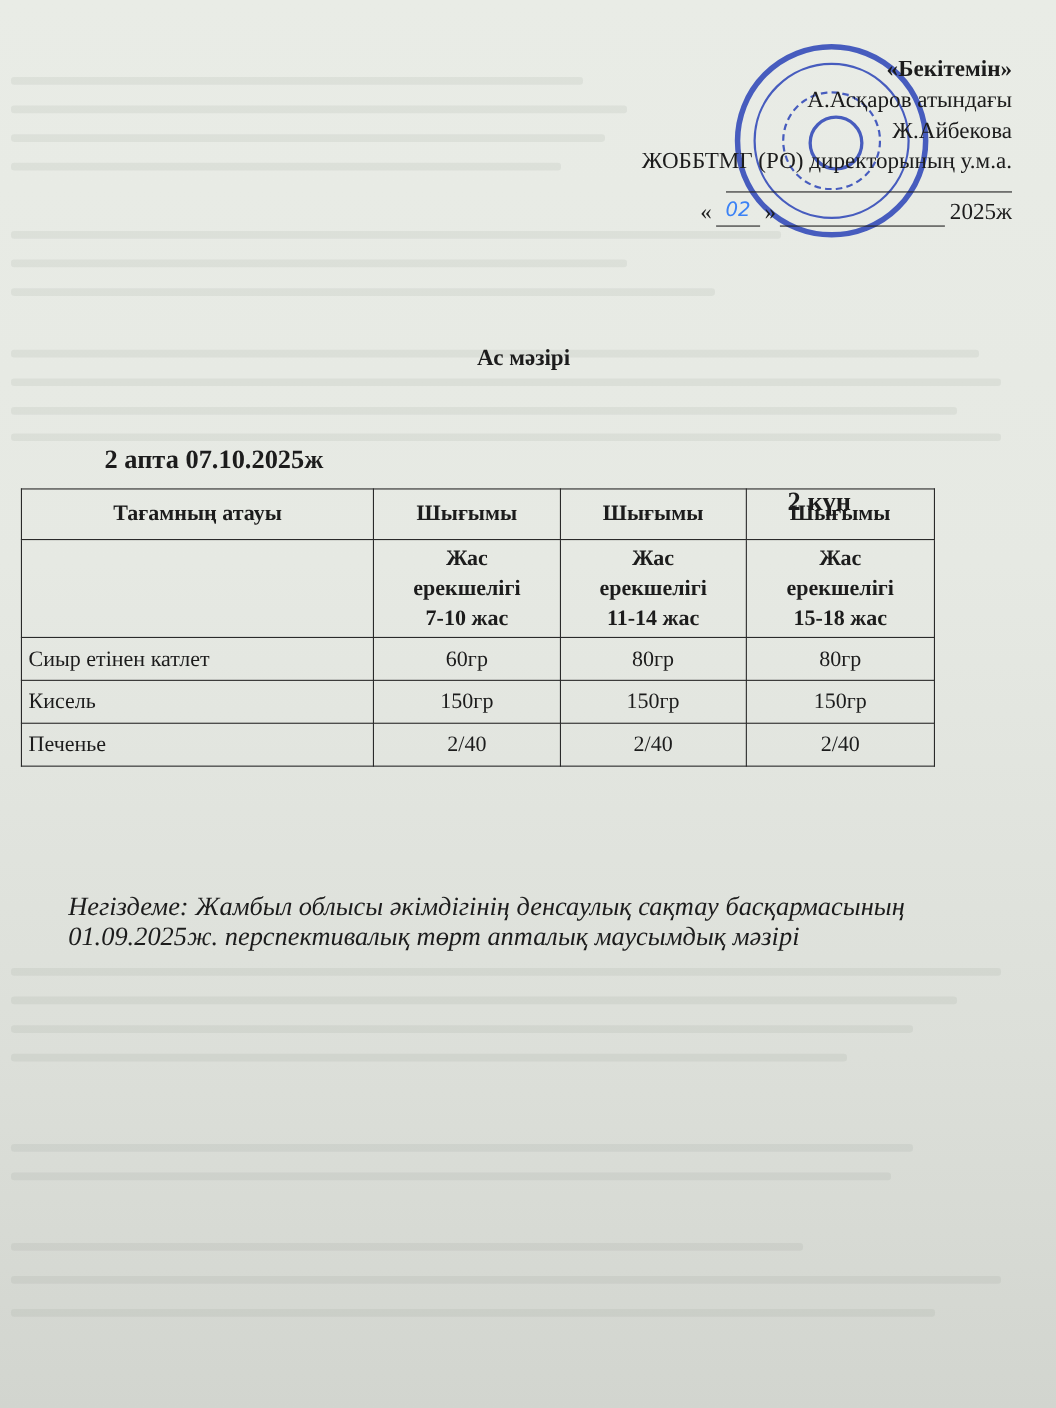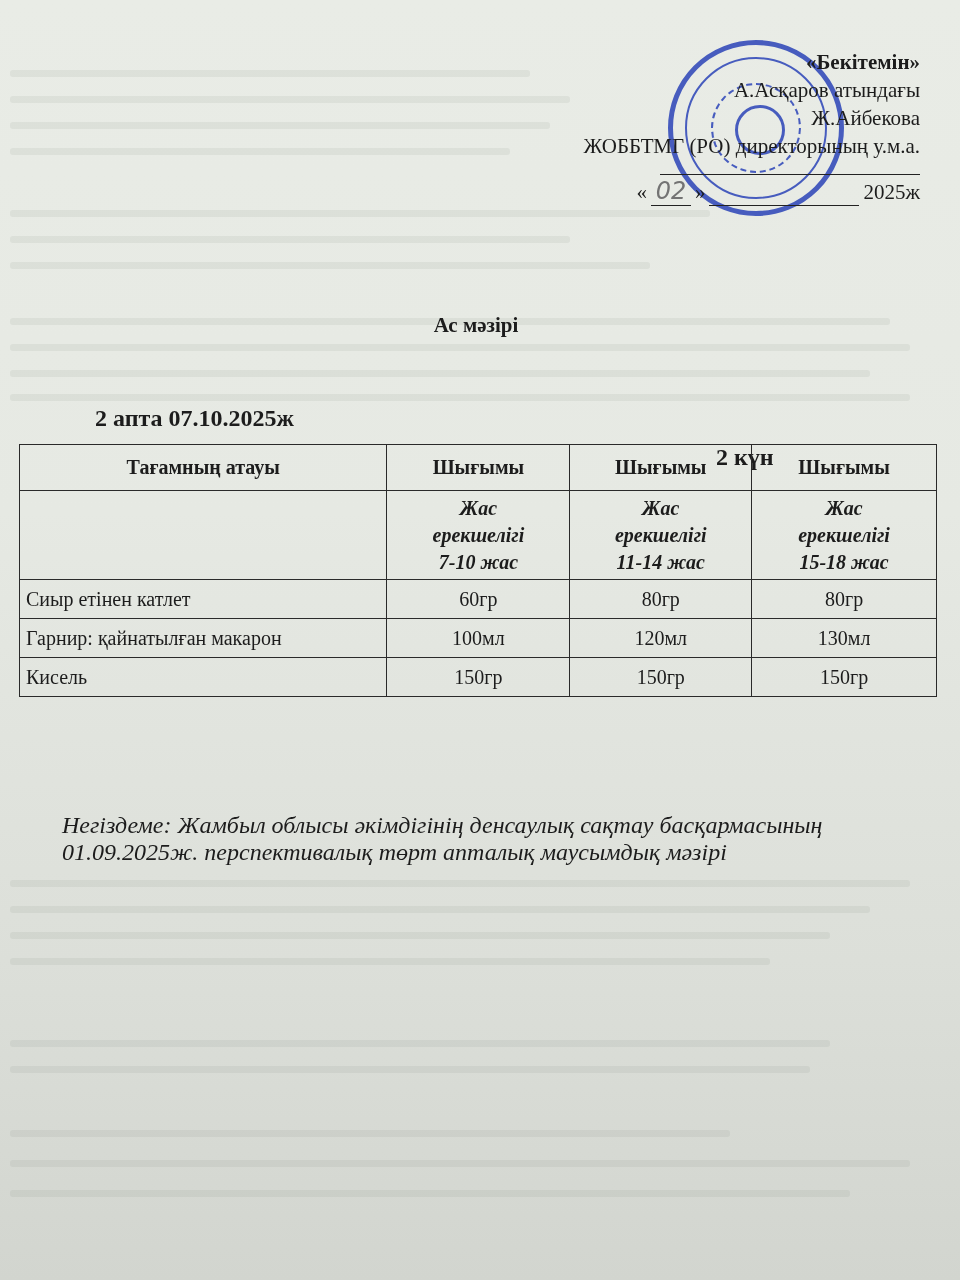--- a/index.html
+++ b/index.html
@@ -10,37 +10,37 @@
     color:#1c1c1c;position:relative;
   }
   
   .bleed{position:absolute;left:0;top:0;width:960px;height:1280px;pointer-events:none;}
   .bleed div{position:absolute;height:7px;border-radius:3px;background:rgba(120,125,120,0.10);}
 
   .approval{position:absolute;right:40px;top:48px;text-align:right;font-size:21px;line-height:28px;}
   .approval .bek{font-weight:bold;}
   .approval .line{border-bottom:1.5px solid #222;width:260px;margin-left:auto;height:14px;}
   .dateline{display:flex;justify-content:flex-end;align-items:flex-end;gap:4px;margin-top:2px;}
-  .dateline .day{display:inline-block;width:40px;border-bottom:1.5px solid #222;text-align:center;font-family:"DejaVu Sans",sans-serif;font-style:italic;color:#737373;font-size:24px;}
+  .dateline .day{display:inline-block;width:40px;border-bottom:1.5px solid #222;text-align:center;font-family:"DejaVu Sans",sans-serif;font-style:italic;color:#3b82f6;font-size:18px;}
   .dateline .mon{display:inline-block;width:150px;border-bottom:1.5px solid #222;}
 
   .stamp{position:absolute;left:668px;top:40px;width:176px;height:176px;border-radius:50%;
     border:5px solid #2b44b8;box-sizing:border-box;opacity:0.85;}
   .stamp .ring2{position:absolute;left:12px;top:12px;right:12px;bottom:12px;border-radius:50%;border:2px solid #2b44b8;}
   .stamp .ring3{position:absolute;left:38px;top:38px;right:38px;bottom:38px;border-radius:50%;border:2px dashed #2b44b8;}
   .stamp .emblem{position:absolute;left:62px;top:60px;width:44px;height:44px;border-radius:50%;border:3px solid #2b44b8;}
 
   .title{position:absolute;left:0;width:952px;top:313px;text-align:center;font-weight:bold;font-size:21px;}
   .week{position:absolute;left:95px;top:405px;font-weight:bold;font-size:24px;}
   .day-lbl{position:absolute;left:716px;top:400px;font-weight:bold;font-size:24px;margin-top:44px;}
 
-  table.menu{position:absolute;left:19px;top:444px;width:918px;border-collapse:collapse;font-size:20px;}
+  table.menu{position:absolute;left:19px;top:444px;width:831px;border-collapse:collapse;font-size:20px;}
   table.menu td, table.menu th{border:1.5px solid #2a2a2a;padding:0 6px;}
   table.menu th{font-weight:bold;height:45px;}
-  table.menu td.age{text-align:center;font-weight:bold;height:88px;line-height:27px;font-style:italic;}
+  table.menu td.age{text-align:center;font-weight:bold;height:88px;line-height:27px;}
   table.menu td{height:38px;}
   table.menu td.val{text-align:center;}
   col.c1{width:368px;} col.c2{width:183px;} col.c3{width:182px;} col.c4{width:185px;}
 
   .note{position:absolute;left:62px;top:812px;font-style:italic;font-size:24px;line-height:27px;}
 </style>
 </head>
 <body>
 
 <div class="bleed">
@@ -123,30 +123,30 @@
       <div>15-18 жас</div>
     </td>
   </tr>
   <tr>
     <td>Сиыр етінен катлет</td>
     <td class="val">60гр</td>
     <td class="val">80гр</td>
     <td class="val">80гр</td>
   </tr>
   <tr>
-    <td>Гарнир: қайнатылған макарон</td>
-    <td class="val">100мл</td>
-    <td class="val">120мл</td>
-    <td class="val">130мл</td>
-  </tr>
-  <tr>
     <td>Кисель</td>
     <td class="val">150гр</td>
     <td class="val">150гр</td>
     <td class="val">150гр</td>
+  </tr>
+  <tr>
+    <td>Печенье</td>
+    <td class="val">2/40</td>
+    <td class="val">2/40</td>
+    <td class="val">2/40</td>
   </tr>
 </tbody>
   </table>
 
 <div class="note">
   <div>Негіздеме: Жамбыл облысы әкімдігінің денсаулық сақтау басқармасының</div>
   <div>01.09.2025ж. перспективалық төрт апталық маусымдық мәзірі</div>
 </div>
 
 </body></html>

